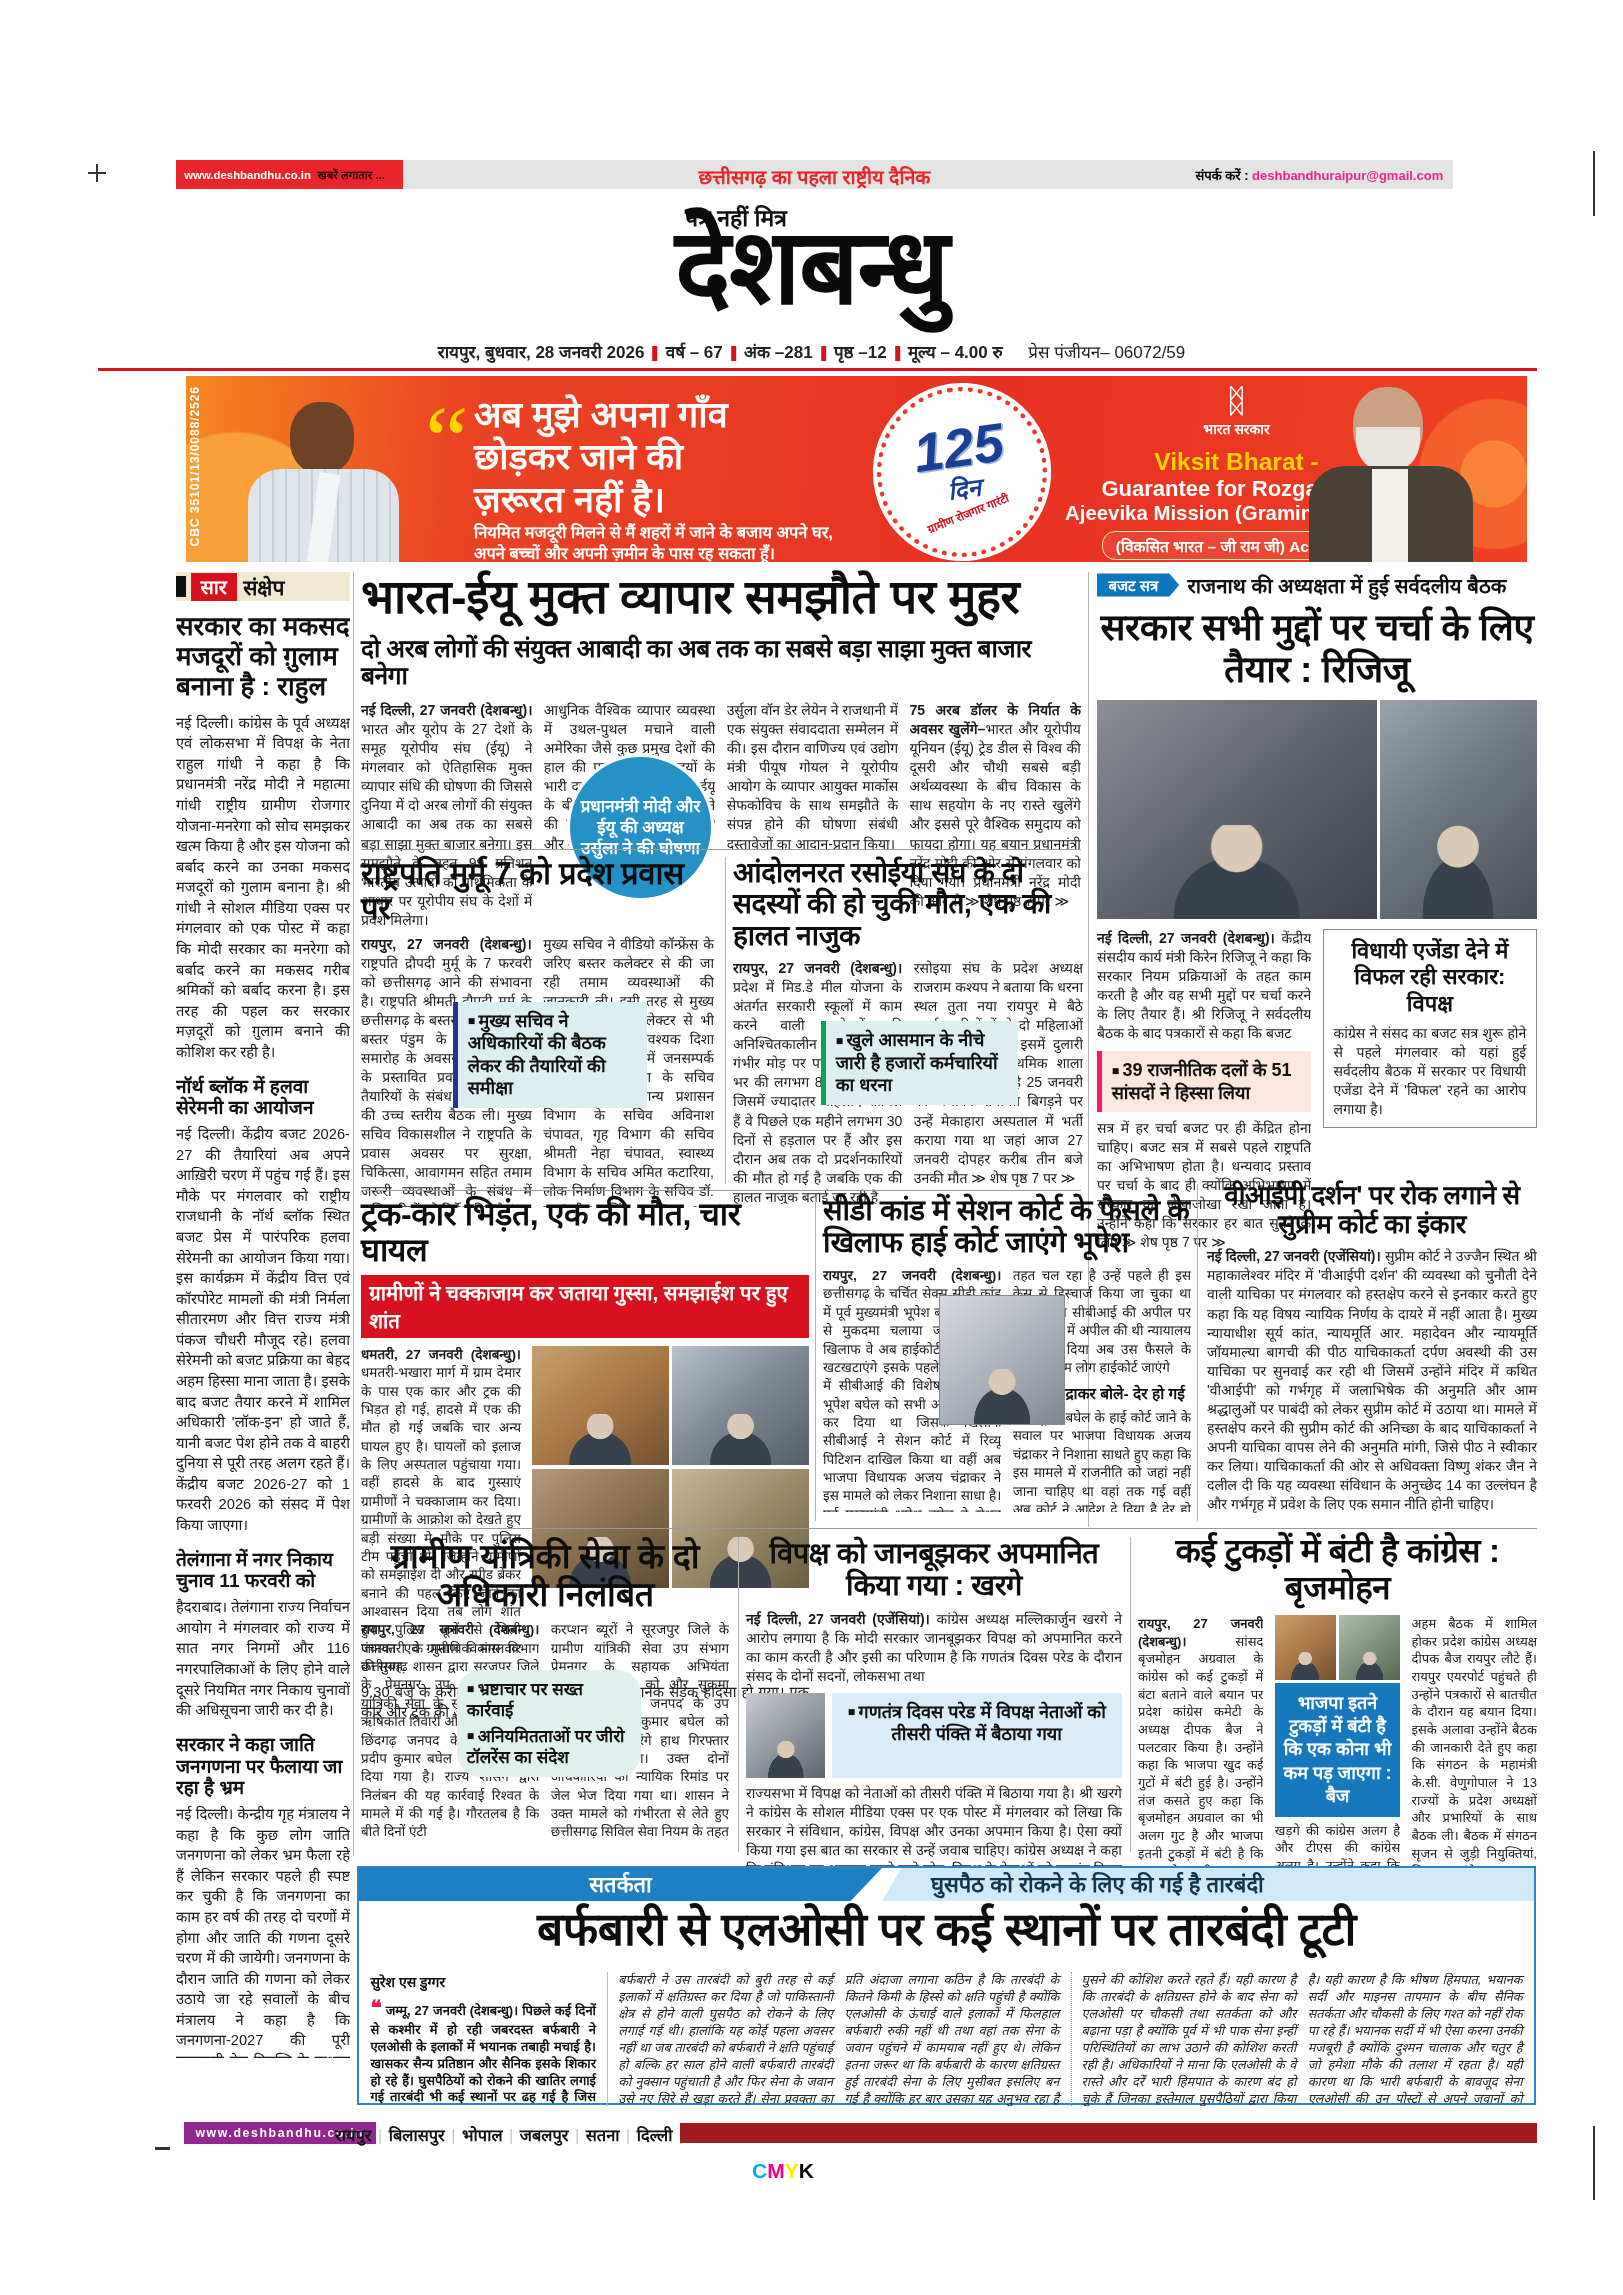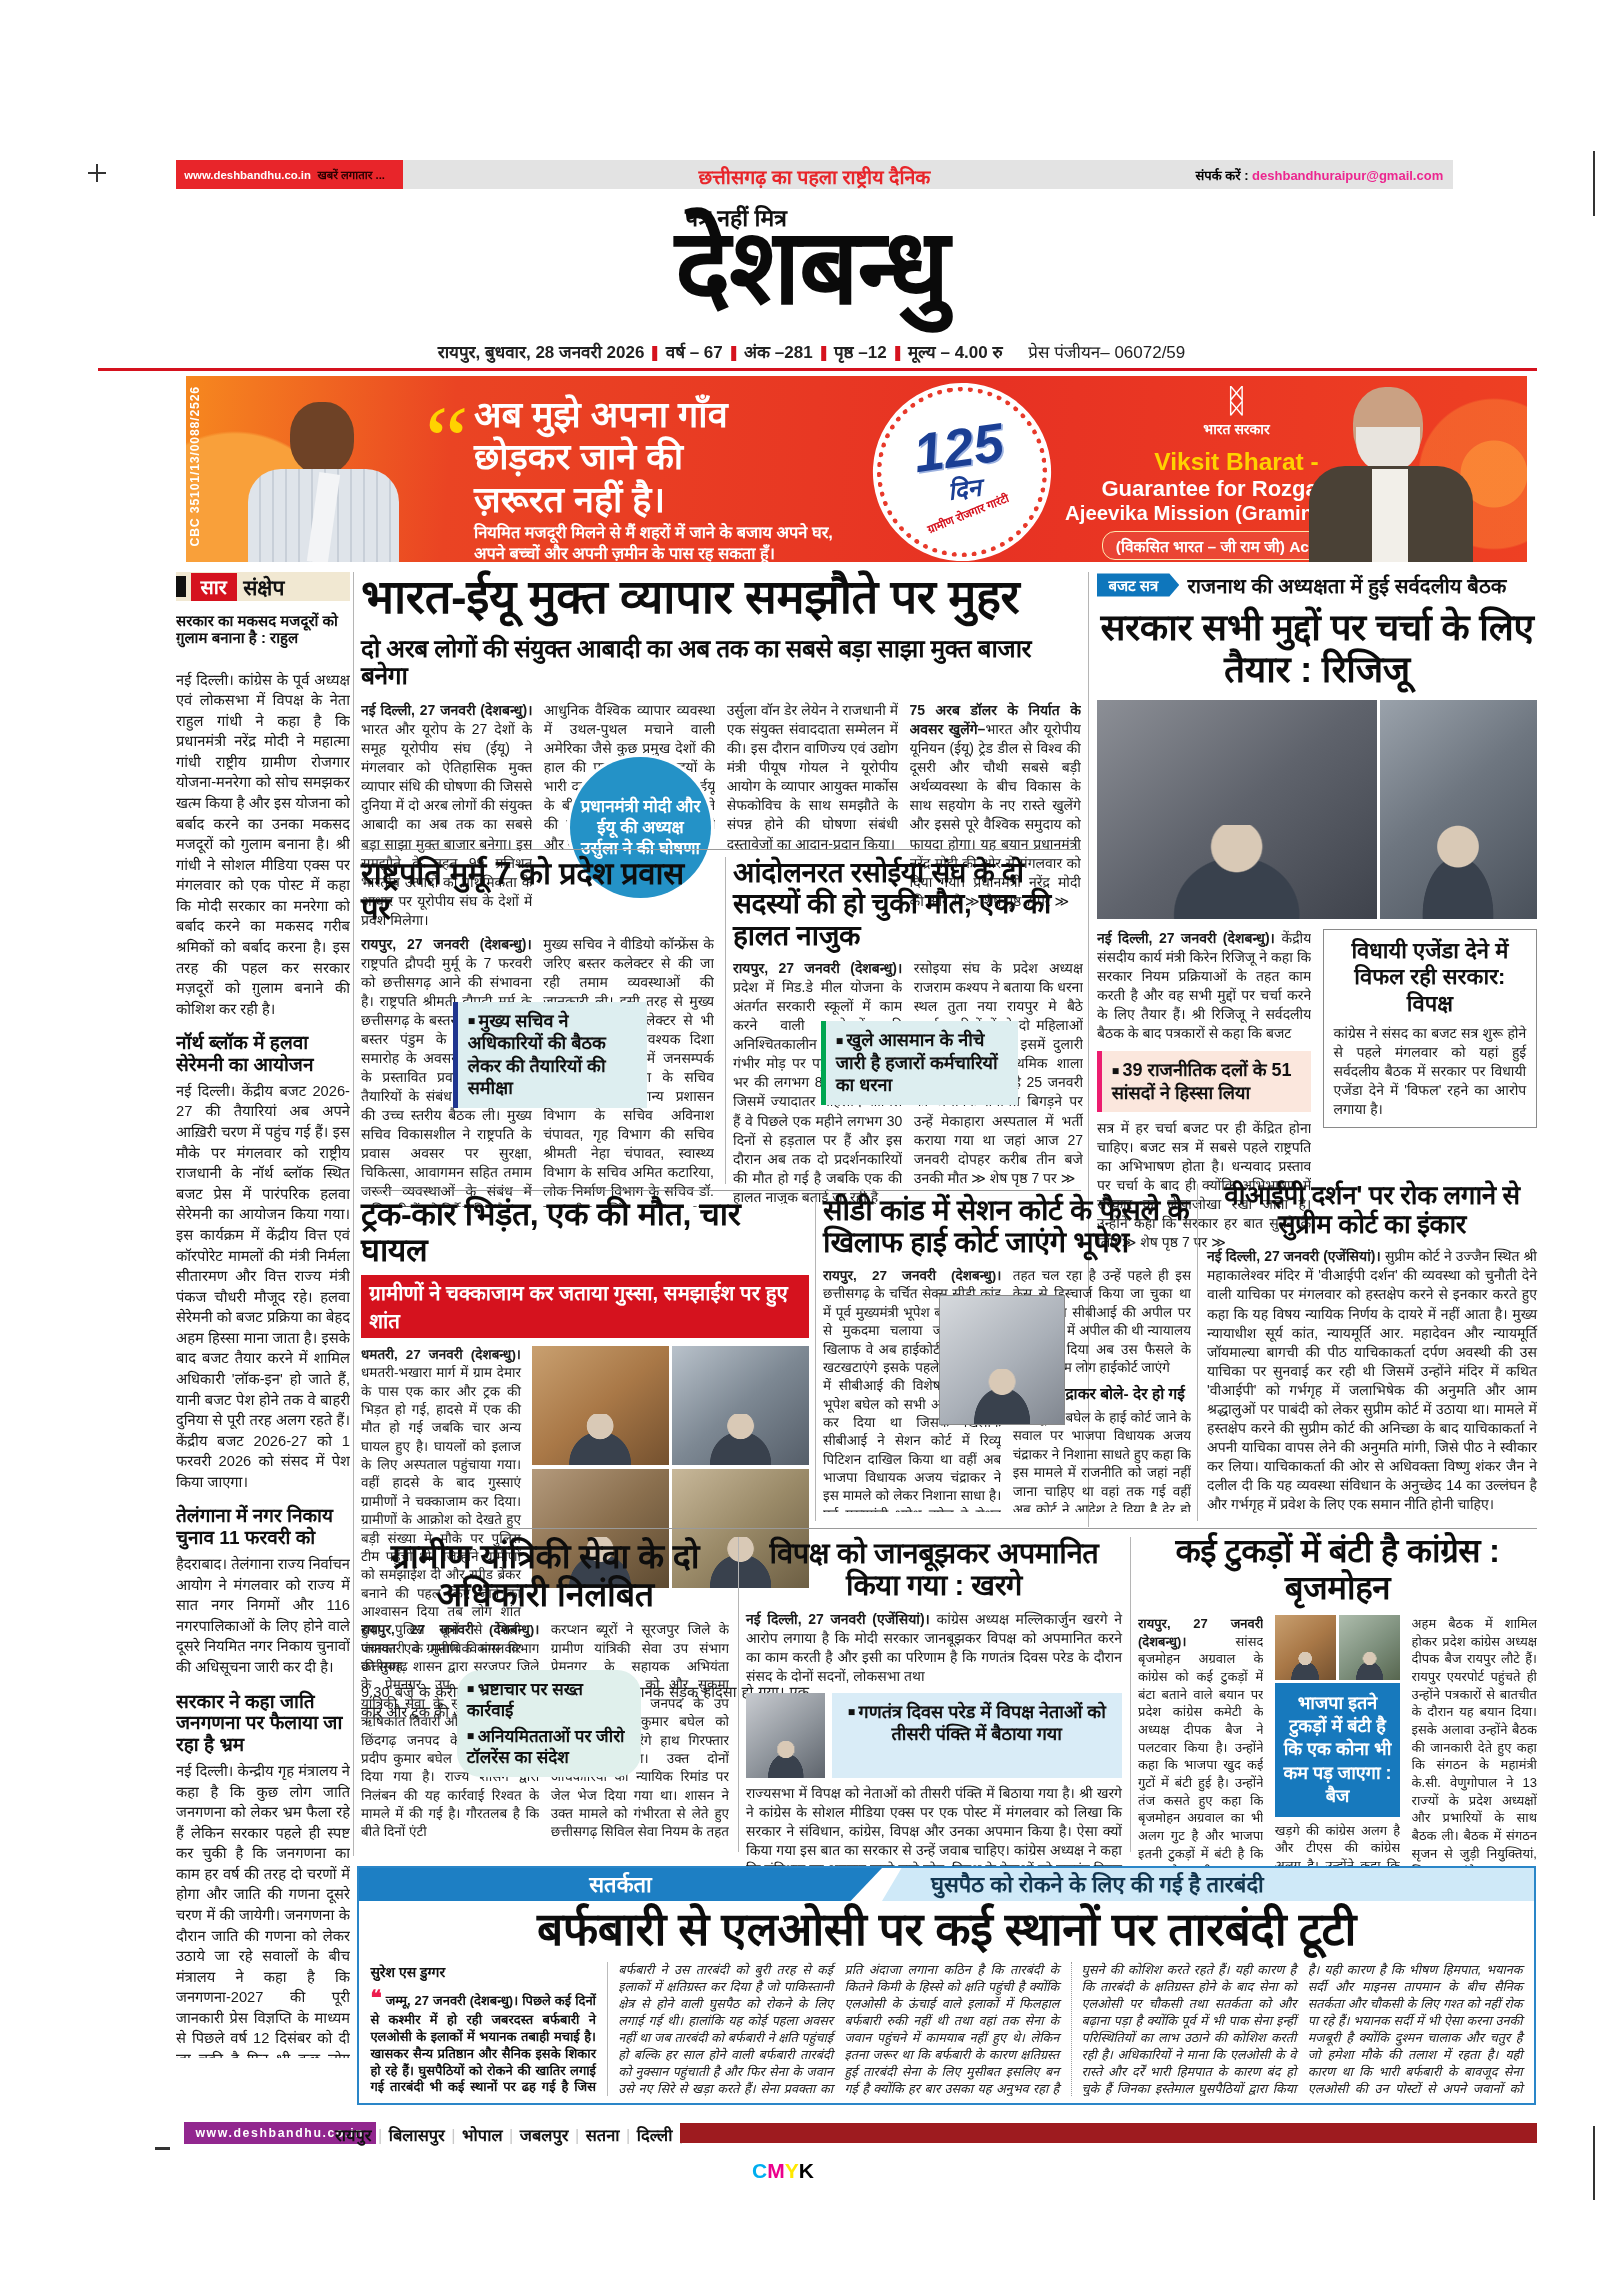--- a/index.html
+++ b/index.html
@@ -103,21 +103,21 @@
   </div>
 </div>
 
 <div class="abs" style="left:176px;top:572px;width:174px;height:29px;background:#f1e8d2;display:flex;align-items:center;">
   <div style="width:9.8px;height:21px;background:#111;margin-right:4.9px;"></div>
   <div style="background:#d5121e;color:#fff;font-weight:800;font-size:19.6px;padding:0 9.8px;line-height:28px;">सार</div>
   <div style="color:#111;font-weight:800;font-size:21px;margin-left:6.5px;">संक्षेप</div>
 </div>
 <div class="abs" style="left:176px;top:612px;width:174px;height:1446px;overflow:hidden;display:flex;flex-direction:column;gap:13px;">
   <div>
-    <div style="font-size:15px;font-weight:800;line-height:1.15;margin-bottom:23px;">सरकार का मकसद मजदूरों को ग़ुलाम बनाना है : राहुल</div>
+    <div style="font-size:26px;font-weight:800;line-height:1.15;margin-bottom:11px;">सरकार का मकसद मजदूरों को ग़ुलाम बनाना है : राहुल</div>
     <p class="body-txt" style="font-size:14.7px;line-height:1.4;">नई दिल्ली। कांग्रेस के पूर्व अध्यक्ष एवं लोकसभा में विपक्ष के नेता राहुल गांधी ने कहा है कि प्रधानमंत्री नरेंद्र मोदी ने महात्मा गांधी राष्ट्रीय ग्रामीण रोजगार योजना-मनरेगा को सोच समझकर खत्म किया है और इस योजना को बर्बाद करने का उनका मकसद मजदूरों को गुलाम बनाना है। श्री गांधी ने सोशल मीडिया एक्स पर मंगलवार को एक पोस्ट में कहा कि मोदी सरकार का मनरेगा को बर्बाद करने का मकसद गरीब श्रमिकों को बर्बाद करना है। इस तरह की पहल कर सरकार मज़दूरों को ग़ुलाम बनाने की कोशिश कर रही है।</p>
   </div>
   <div>
     <div style="font-size:19px;font-weight:800;line-height:1.15;margin-bottom:4.9px;">नॉर्थ ब्लॉक में हलवा सेरेमनी का आयोजन</div>
     <p class="body-txt" style="font-size:14.7px;line-height:1.4;">नई दिल्ली। केंद्रीय बजट 2026-27 की तैयारियां अब अपने आख़िरी चरण में पहुंच गई हैं। इस मौके पर मंगलवार को राष्ट्रीय राजधानी के नॉर्थ ब्लॉक स्थित बजट प्रेस में पारंपरिक हलवा सेरेमनी का आयोजन किया गया। इस कार्यक्रम में केंद्रीय वित्त एवं कॉरपोरेट मामलों की मंत्री निर्मला सीतारमण और वित्त राज्य मंत्री पंकज चौधरी मौजूद रहे। हलवा सेरेमनी को बजट प्रक्रिया का बेहद अहम हिस्सा माना जाता है। इसके बाद बजट तैयार करने में शामिल अधिकारी 'लॉक-इन' हो जाते हैं, यानी बजट पेश होने तक वे बाहरी दुनिया से पूरी तरह अलग रहते हैं। केंद्रीय बजट 2026-27 को 1 फरवरी 2026 को संसद में पेश किया जाएगा।</p>
   </div>
   <div>
     <div style="font-size:19px;font-weight:800;line-height:1.15;margin-bottom:4.9px;">तेलंगाना में नगर निकाय चुनाव 11 फरवरी को</div>
     <p class="body-txt" style="font-size:14.7px;line-height:1.4;">हैदराबाद। तेलंगाना राज्य निर्वाचन आयोग ने मंगलवार को राज्य में सात नगर निगमों और 116 नगरपालिकाओं के लिए होने वाले दूसरे नियमित नगर निकाय चुनावों की अधिसूचना जारी कर दी है।</p>
   </div>
@@ -320,21 +320,21 @@
       </div>
   </div>
 </div>
 
 <div class="abs" style="left:357px;top:1866px;width:1179px;height:239px;border:2.5px solid #2a86c8;box-sizing:border-box;background:#fff;">
   <div style="display:flex;height:33px;">
     <div style="background:#1d7fc4;color:#fff;font-weight:800;font-size:22px;width:523px;text-align:center;line-height:33px;clip-path:polygon(0 0,100% 0,94% 100%,0 100%);">सतर्कता</div>
     <div style="flex:1;background:#cfe9f8;color:#12364f;font-weight:800;font-size:22px;line-height:33px;padding-left:49px;clip-path:polygon(3% 0,100% 0,100% 100%,0 100%);">घुसपैठ को रोकने के लिए की गई है तारबंदी</div>
   </div>
   <div class="hl-h" style="font-size:46px;text-align:center;margin-top:3.3px;">बर्फबारी से एलओसी पर कई स्थानों पर तारबंदी टूटी</div>
-  <div style="display:flex;gap:11.4px;padding:6.5px 11.4px 0 11.4px;height:134px;overflow:hidden;">
+  <div style="display:flex;gap:11.4px;padding:6.5px 11.4px 0 11.4px;height:134px;overflow:hidden;margin-top:10px;">
     <div style="flex:1.05;">
       <div style="font-weight:800;font-size:14px;">सुरेश एस डुग्गर</div>
       <p class="jc" style="font-size:13px;line-height:1.3;font-weight:bold;margin-top:3.3px;"><span style="color:#ec1d4e;font-family:'Liberation Serif','DejaVu Serif',serif;font-size:21px;">❝</span> <span class="dl">जम्मू, 27 जनवरी (देशबन्धु)।</span> <span style="font-weight:bold;">पिछले कई दिनों से कश्मीर में हो रही जबरदस्त बर्फबारी ने एलओसी के इलाकों में भयानक तबाही मचाई है। खासकर सैन्य प्रतिष्ठान और सैनिक इसके शिकार हो रहे हैं। घुसपैठियों को रोकने की खातिर लगाई गई तारबंदी भी कई स्थानों पर ढह गई है जिस कारण सेना को मौसम की भयानक परिस्थितियों में चौकसी और सतर्कता को बढ़ाना पड़ा है।</span></p>
     </div>
     <div style="flex:1;border-left:0.8px solid #bbb;padding-left:9.8px;">
         <p class="small-txt" style="font-style:italic;">बर्फबारी ने उस तारबंदी को बुरी तरह से कई इलाकों में क्षतिग्रस्त कर दिया है जो पाकिस्तानी क्षेत्र से होने वाली घुसपैठ को रोकने के लिए लगाई गई थी। हालांकि यह कोई पहला अवसर नहीं था जब तारबंदी को बर्फबारी ने क्षति पहुंचाई हो बल्कि हर साल होने वाली बर्फबारी तारबंदी को नुक्सान पहुंचाती है और फिर सेना के जवान उसे नए सिरे से खड़ा करते हैं। सेना प्रवक्ता का कहना था कि फिलहाल इसके</p>
       </div>
     <div style="flex:1;">
         <p class="small-txt" style="font-style:italic;">प्रति अंदाजा लगाना कठिन है कि तारबंदी के कितने किमी के हिस्से को क्षति पहुंची है क्योंकि एलओसी के ऊंचाई वाले इलाकों में फिलहाल बर्फबारी रुकी नहीं थी तथा वहां तक सेना के जवान पहुंचने में कामयाब नहीं हुए थे। लेकिन इतना जरूर था कि बर्फबारी के कारण क्षतिग्रस्त हुई तारबंदी सेना के लिए मुसीबत इसलिए बन गई है क्योंकि हर बार उसका यह अनुभव रहा है कि आतंकी टूटी हुई तारबंदी का सहारा लेकर</p>
       </div>

